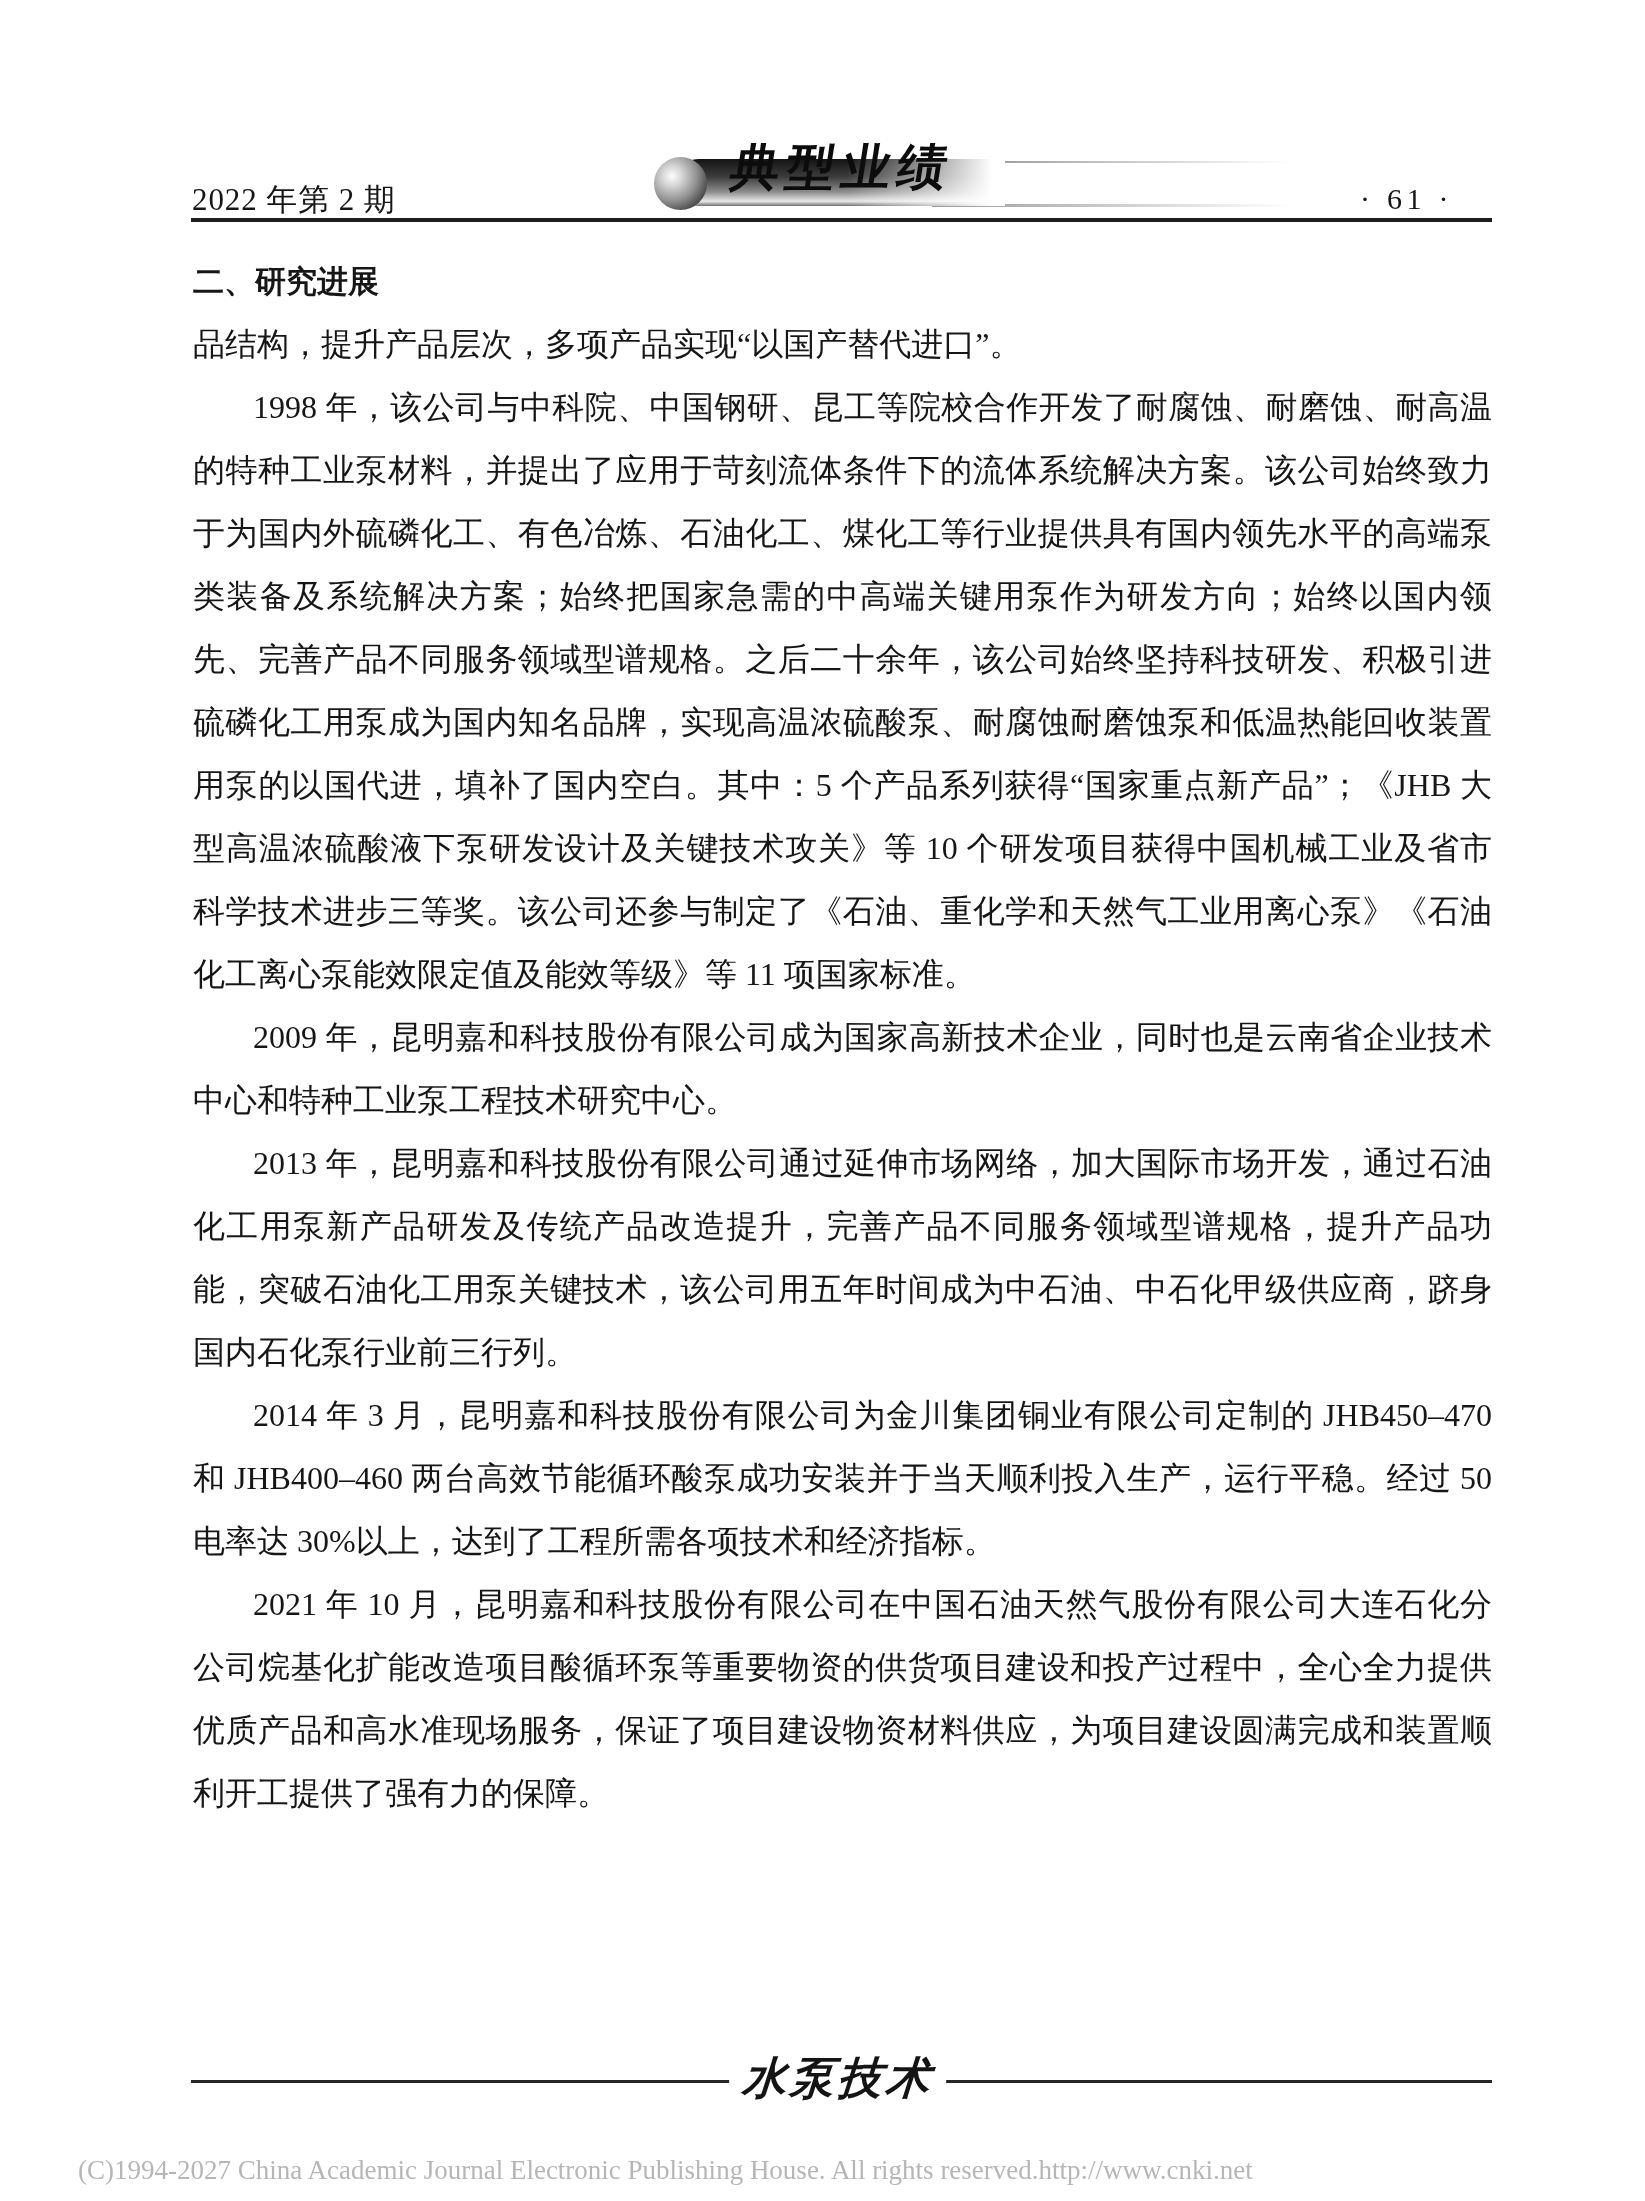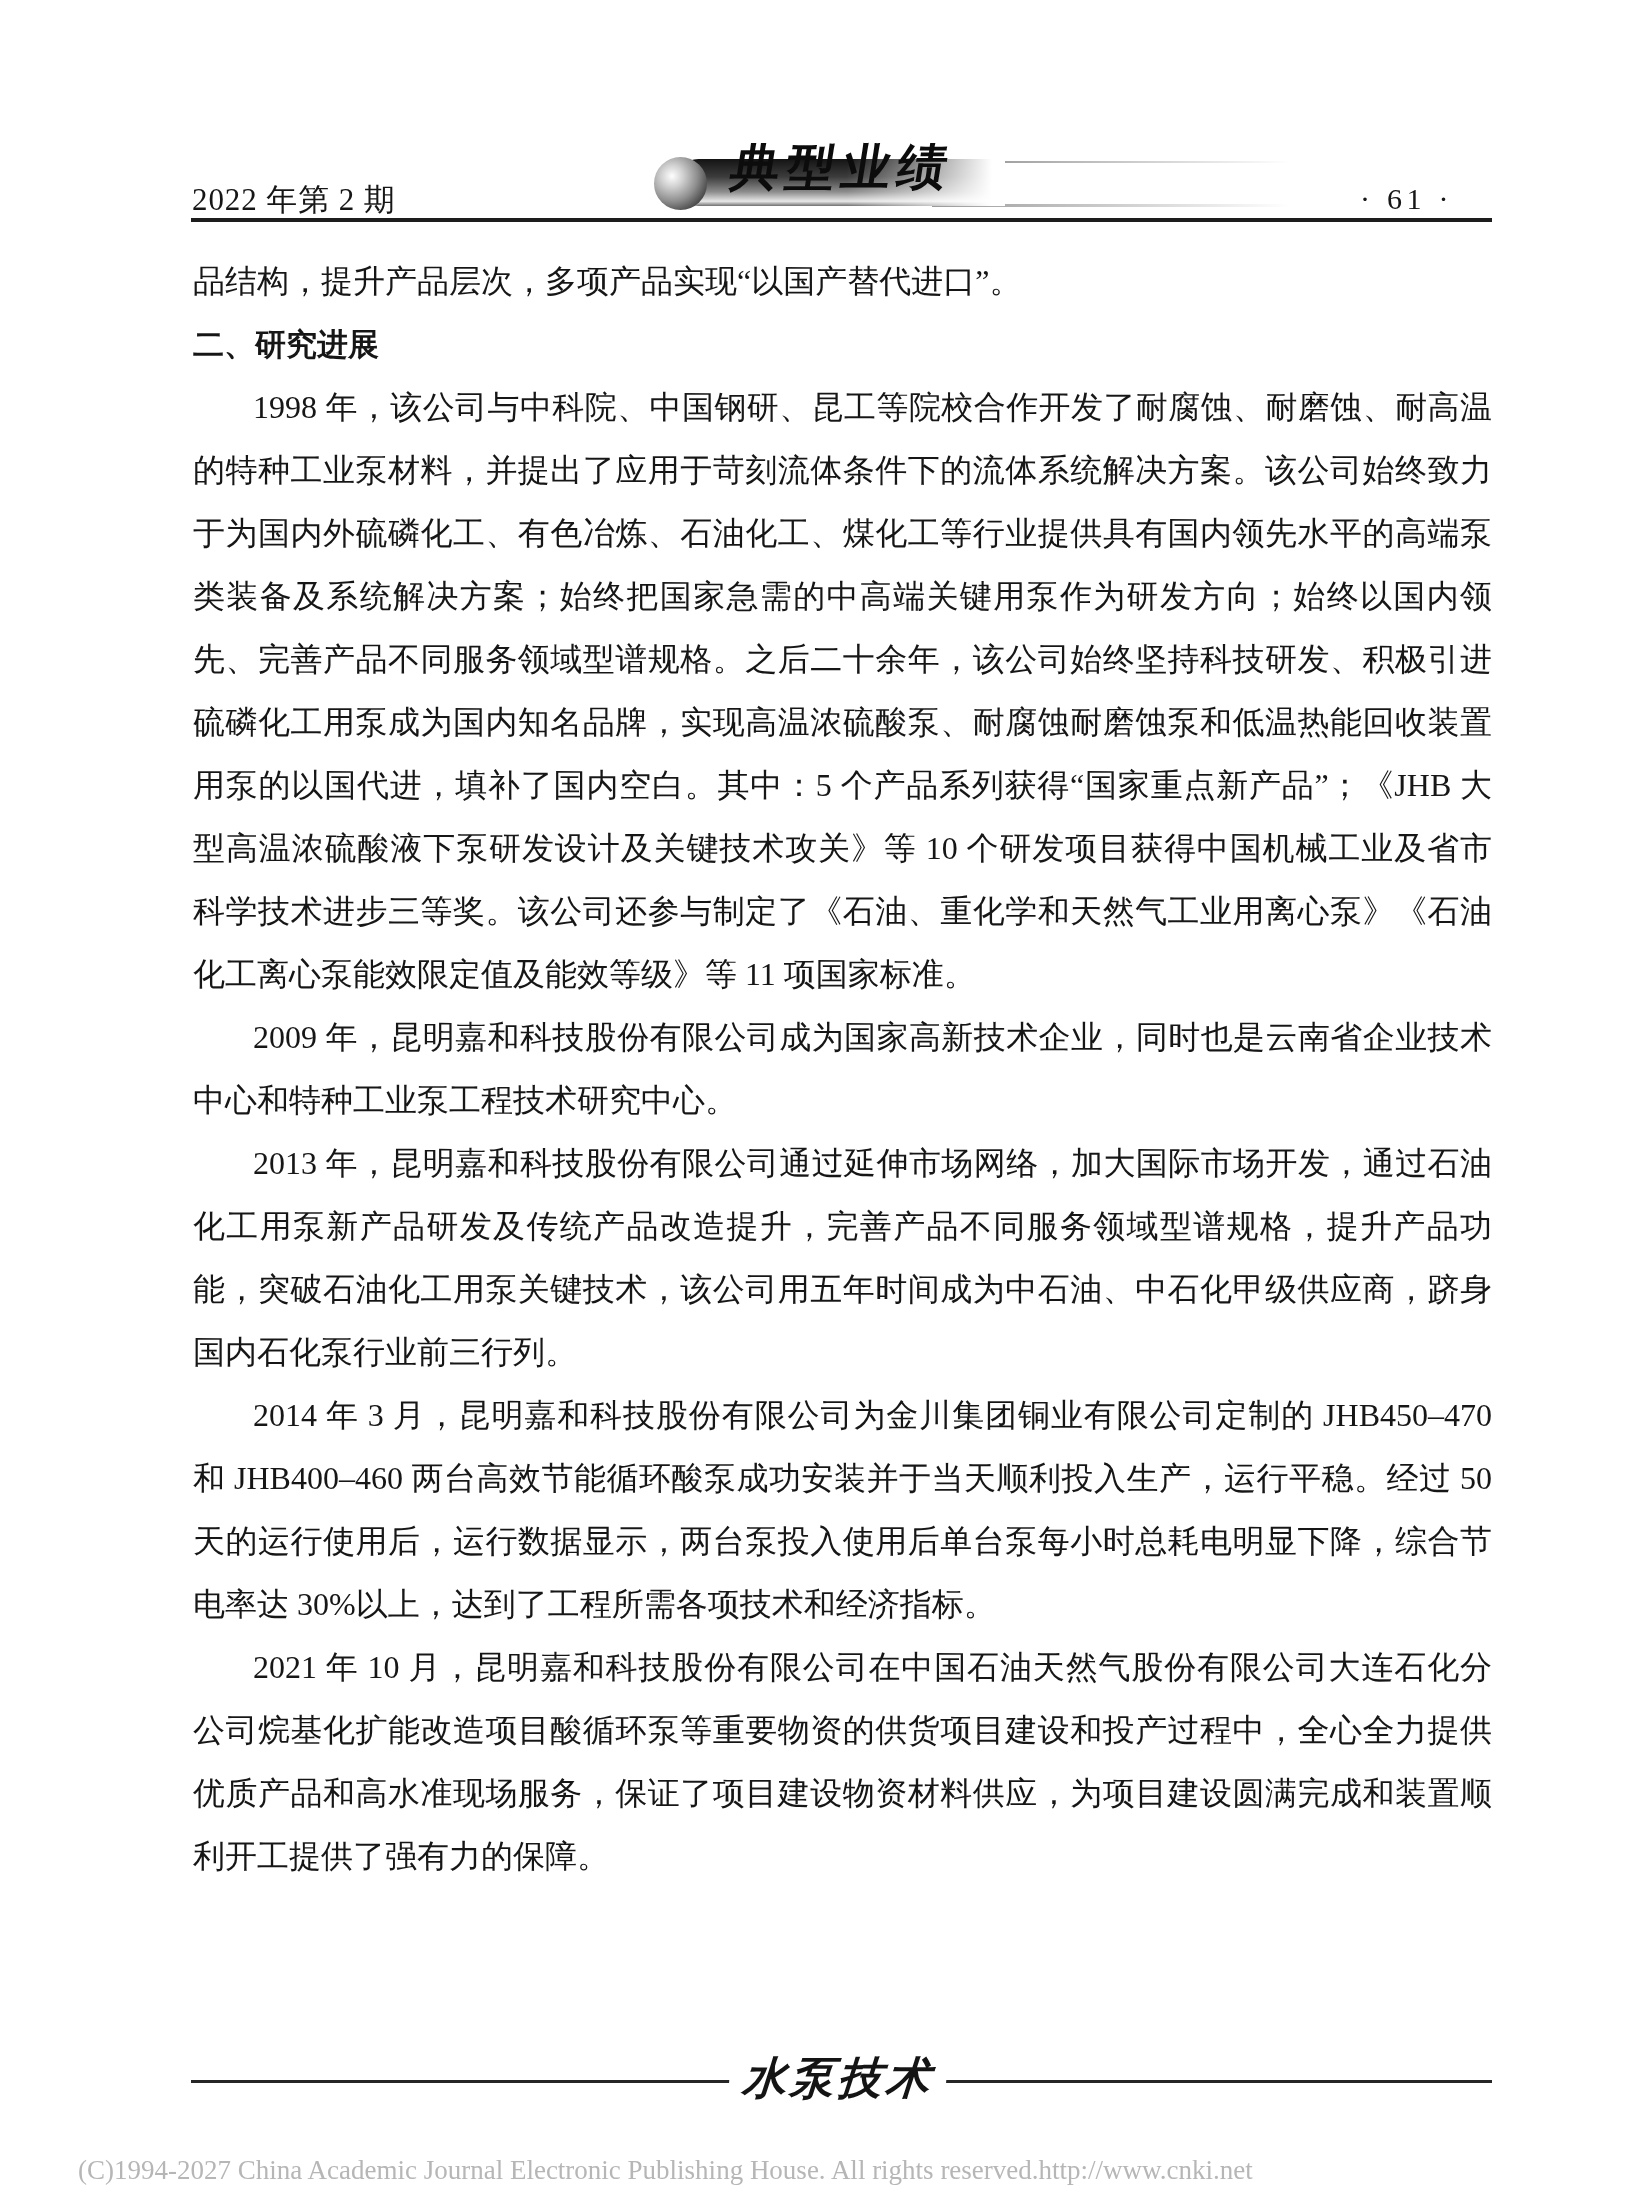--- a/index.html
+++ b/index.html
@@ -91,22 +91,22 @@
     <div class="banner-line-bottom"></div>
     <div class="banner-tube"></div>
     <div class="banner-sphere"></div>
     <div class="banner-title">典型业绩</div>
   </div>
 
   <div class="pagenum">· 61 ·</div>
   <div class="header-rule"></div>
 
   <div class="article">
+    <div class="line heading">二、研究进展</div>
     <div class="line last">品结构，提升产品层次，多项产品实现“以国产替代进口”。</div>
-    <div class="line heading">二、研究进展</div>
     <div>
         <div>
           <div class="line indent">1998 年，该公司与中科院、中国钢研、昆工等院校合作开发了耐腐蚀、耐磨蚀、耐高温</div>
           <div class="line">的特种工业泵材料，并提出了应用于苛刻流体条件下的流体系统解决方案。该公司始终致力</div>
           <div class="line">于为国内外硫磷化工、有色冶炼、石油化工、煤化工等行业提供具有国内领先水平的高端泵</div>
           <div class="line">类装备及系统解决方案；始终把国家急需的中高端关键用泵作为研发方向；始终以国内领</div>
           <div class="line">先、完善产品不同服务领域型谱规格。之后二十余年，该公司始终坚持科技研发、积极引进</div>
           <div class="line">硫磷化工用泵成为国内知名品牌，实现高温浓硫酸泵、耐腐蚀耐磨蚀泵和低温热能回收装置</div>
           <div class="line">用泵的以国代进，填补了国内空白。其中：5 个产品系列获得“国家重点新产品”；《JHB 大</div>
           <div class="line">型高温浓硫酸液下泵研发设计及关键技术攻关》等 10 个研发项目获得中国机械工业及省市</div>
@@ -119,21 +119,20 @@
         </div>
         <div>
           <div class="line indent">2013 年，昆明嘉和科技股份有限公司通过延伸市场网络，加大国际市场开发，通过石油</div>
           <div class="line">化工用泵新产品研发及传统产品改造提升，完善产品不同服务领域型谱规格，提升产品功</div>
           <div class="line">能，突破石油化工用泵关键技术，该公司用五年时间成为中石油、中石化甲级供应商，跻身</div>
           <div class="line last">国内石化泵行业前三行列。</div>
         </div>
         <div>
           <div class="line indent">2014 年 3 月，昆明嘉和科技股份有限公司为金川集团铜业有限公司定制的 JHB450–470</div>
           <div class="line">和 JHB400–460 两台高效节能循环酸泵成功安装并于当天顺利投入生产，运行平稳。经过 50</div>
-          <div class="line">天的运行使用后，运行数据显示，两台泵投入使用后单台泵每小时总耗电明显下降，综合节</div>
           <div class="line last">电率达 30%以上，达到了工程所需各项技术和经济指标。</div>
         </div>
         <div>
           <div class="line indent">2021 年 10 月，昆明嘉和科技股份有限公司在中国石油天然气股份有限公司大连石化分</div>
           <div class="line">公司烷基化扩能改造项目酸循环泵等重要物资的供货项目建设和投产过程中，全心全力提供</div>
           <div class="line">优质产品和高水准现场服务，保证了项目建设物资材料供应，为项目建设圆满完成和装置顺</div>
           <div class="line last">利开工提供了强有力的保障。</div>
         </div>
       </div>
   </div>

